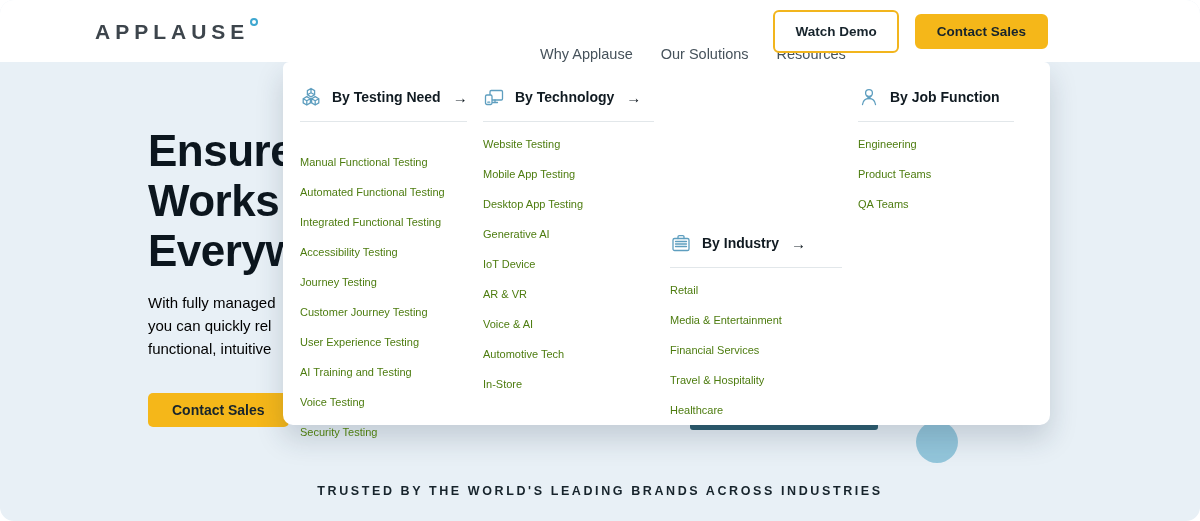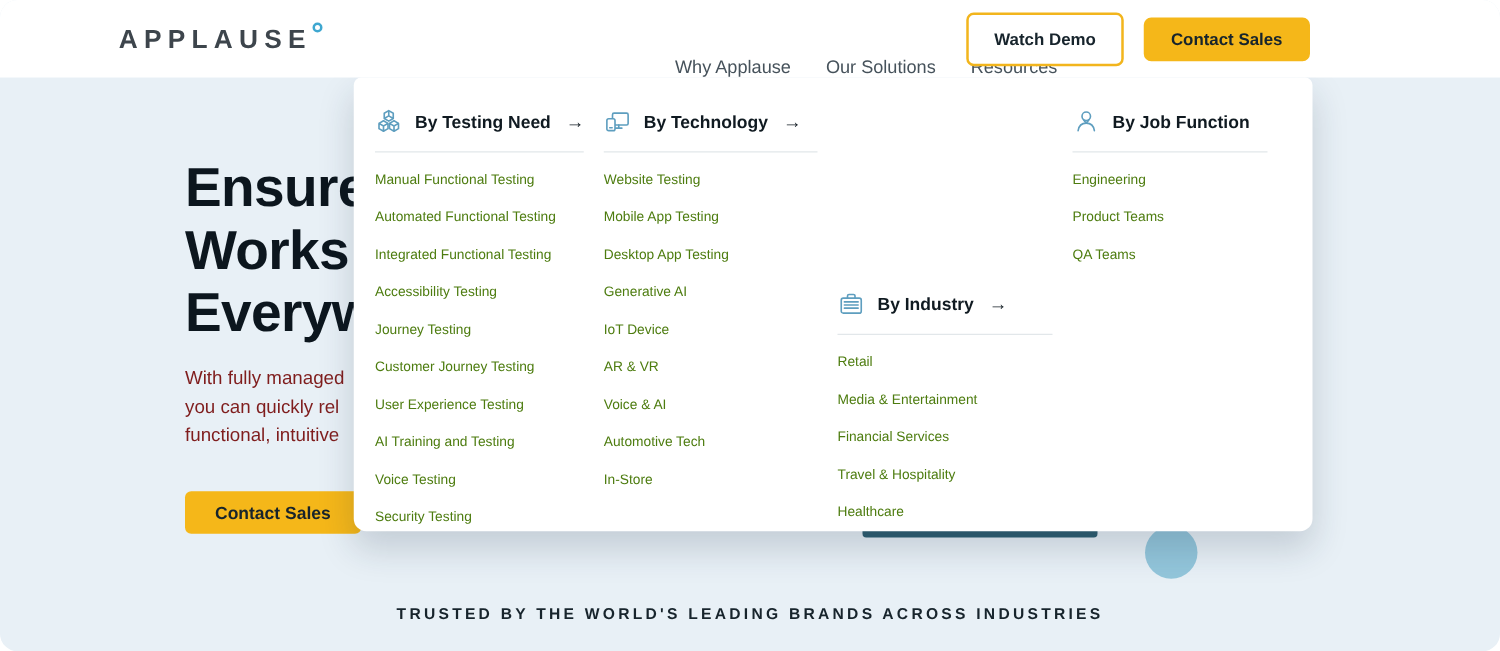--- a/index.html
+++ b/index.html
@@ -24,39 +24,39 @@
          display:inline-flex; align-items:center; justify-content:center; white-space:nowrap; }
   .btn-outline { background:#ffffff; border:2px solid #f2b51d; padding:12px 20px; }
   .btn-solid   { background:#f5b719; border:2px solid #f5b719; padding:8px 20px; }
 
   
   .hero { position:absolute; left:148px; top:126px; z-index:1; }
   .hero-h [data-name="hero-heading-line"] {
     font-size:44px; font-weight:800; line-height:50px; color:#0c161e; letter-spacing:-0.5px;
   }
   .hero-p { margin-top:15px; }
-  .hero-p [data-name="hero-body-line"] { font-size:15px; line-height:23px; color:#7f1d1d; }
+  .hero-p [data-name="hero-body-line"] { font-size:15px; line-height:23px; color:#000000; }
   .hero-cta { margin-top:33px; background:#f5b719; border-radius:5px; padding:9px 24px;
               font-size:14px; font-weight:700; color:#17242c; display:inline-block; cursor:pointer; }
 
   
   .decor-bar { position:absolute; left:690px; top:415px; width:188px; height:15px;
                background:#2d5e70; border-radius:3px; z-index:2; }
   .decor-circle { position:absolute; left:916px; top:421px; width:42px; height:42px;
                   background:#93c6db; border-radius:50%; z-index:2; }
 
   
   .mega {
     position:absolute; left:283px; top:62px; width:767px; height:363px;
     background:#ffffff; z-index:5; border-radius:6px 6px 10px 10px;
     box-shadow:0 14px 28px rgba(25,45,65,0.18);
     display:flex; padding:20px 20px 0 17px;
   }
   .menu-col { display:flex; flex-direction:column; }
-  .menu-col.c1 { width:183px; } .menu-col.c2 { width:187px; }
+  .menu-col.c1 { width:183px;gap:18px; } .menu-col.c2 { width:187px; }
   .menu-col.c3 { width:188px;justify-content:flex-end; } .menu-col.c4 { width:172px; }
   .col-header { display:flex; align-items:center; gap:10px; padding:4px 0 13px 0;
                 border-bottom:1px solid #e2e7ea; margin-right:16px; cursor:pointer; }
   .col-title { font-size:14px; font-weight:700; color:#101a21; white-space:nowrap; }
   .col-arrow { font-size:15px; font-weight:700; color:#101a21; margin-left:2px; }
   .col-icon { flex:0 0 auto; width:22px; height:22px; }
   .col-icon svg { width:22px; height:22px; stroke:#5e9ebf; fill:none; stroke-width:1.3;
                   stroke-linejoin:round; stroke-linecap:round; }
   .menu-list { list-style:none; margin-top:7px; }
   .menu-list li { font-size:11px; color:#4d7c0f; padding:8px 0; line-height:14px;

